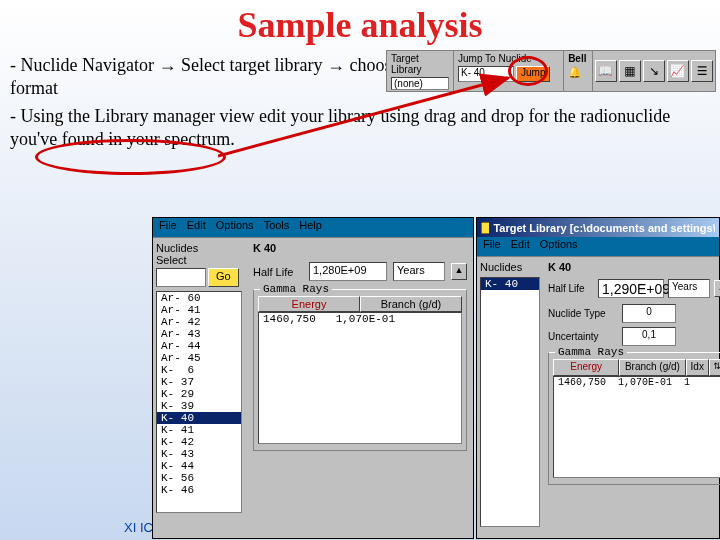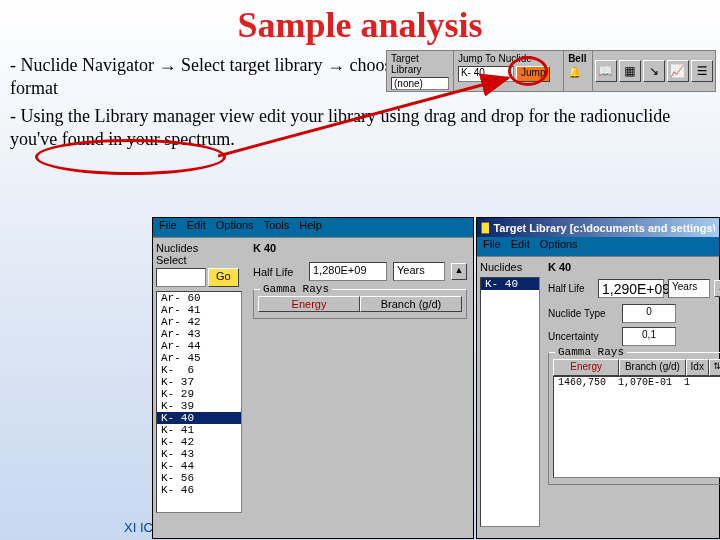--- a/index.html
+++ b/index.html
@@ -146,20 +146,23 @@
         <div class="fld" style="width:70px">1,280E+09</div>
         <div class="fld" style="width:44px">Years</div>
         <div class="tiny-arrow">▲</div>
       </div>
       <div class="group">
         <div class="group-title">Gamma Rays</div>
         <div style="display:flex">
           <div class="hdr" style="flex:1;color:#a00000">Energy</div>
           <div class="hdr" style="flex:1">Branch (g/d)</div>
         </div>
+        <div class="list" style="height:130px">
+          <div class="row"><span>1460,750</span>   <span>1,070E-01</span></div>
+        </div>
       </div>
     </div>
   </div>
 </div>
 
 <div id="tgt" class="win">
   <div class="win-title">
     <svg>
         <rect width="12" height="12" fill="#ffe040" stroke="#000"></rect>
       </svg>

